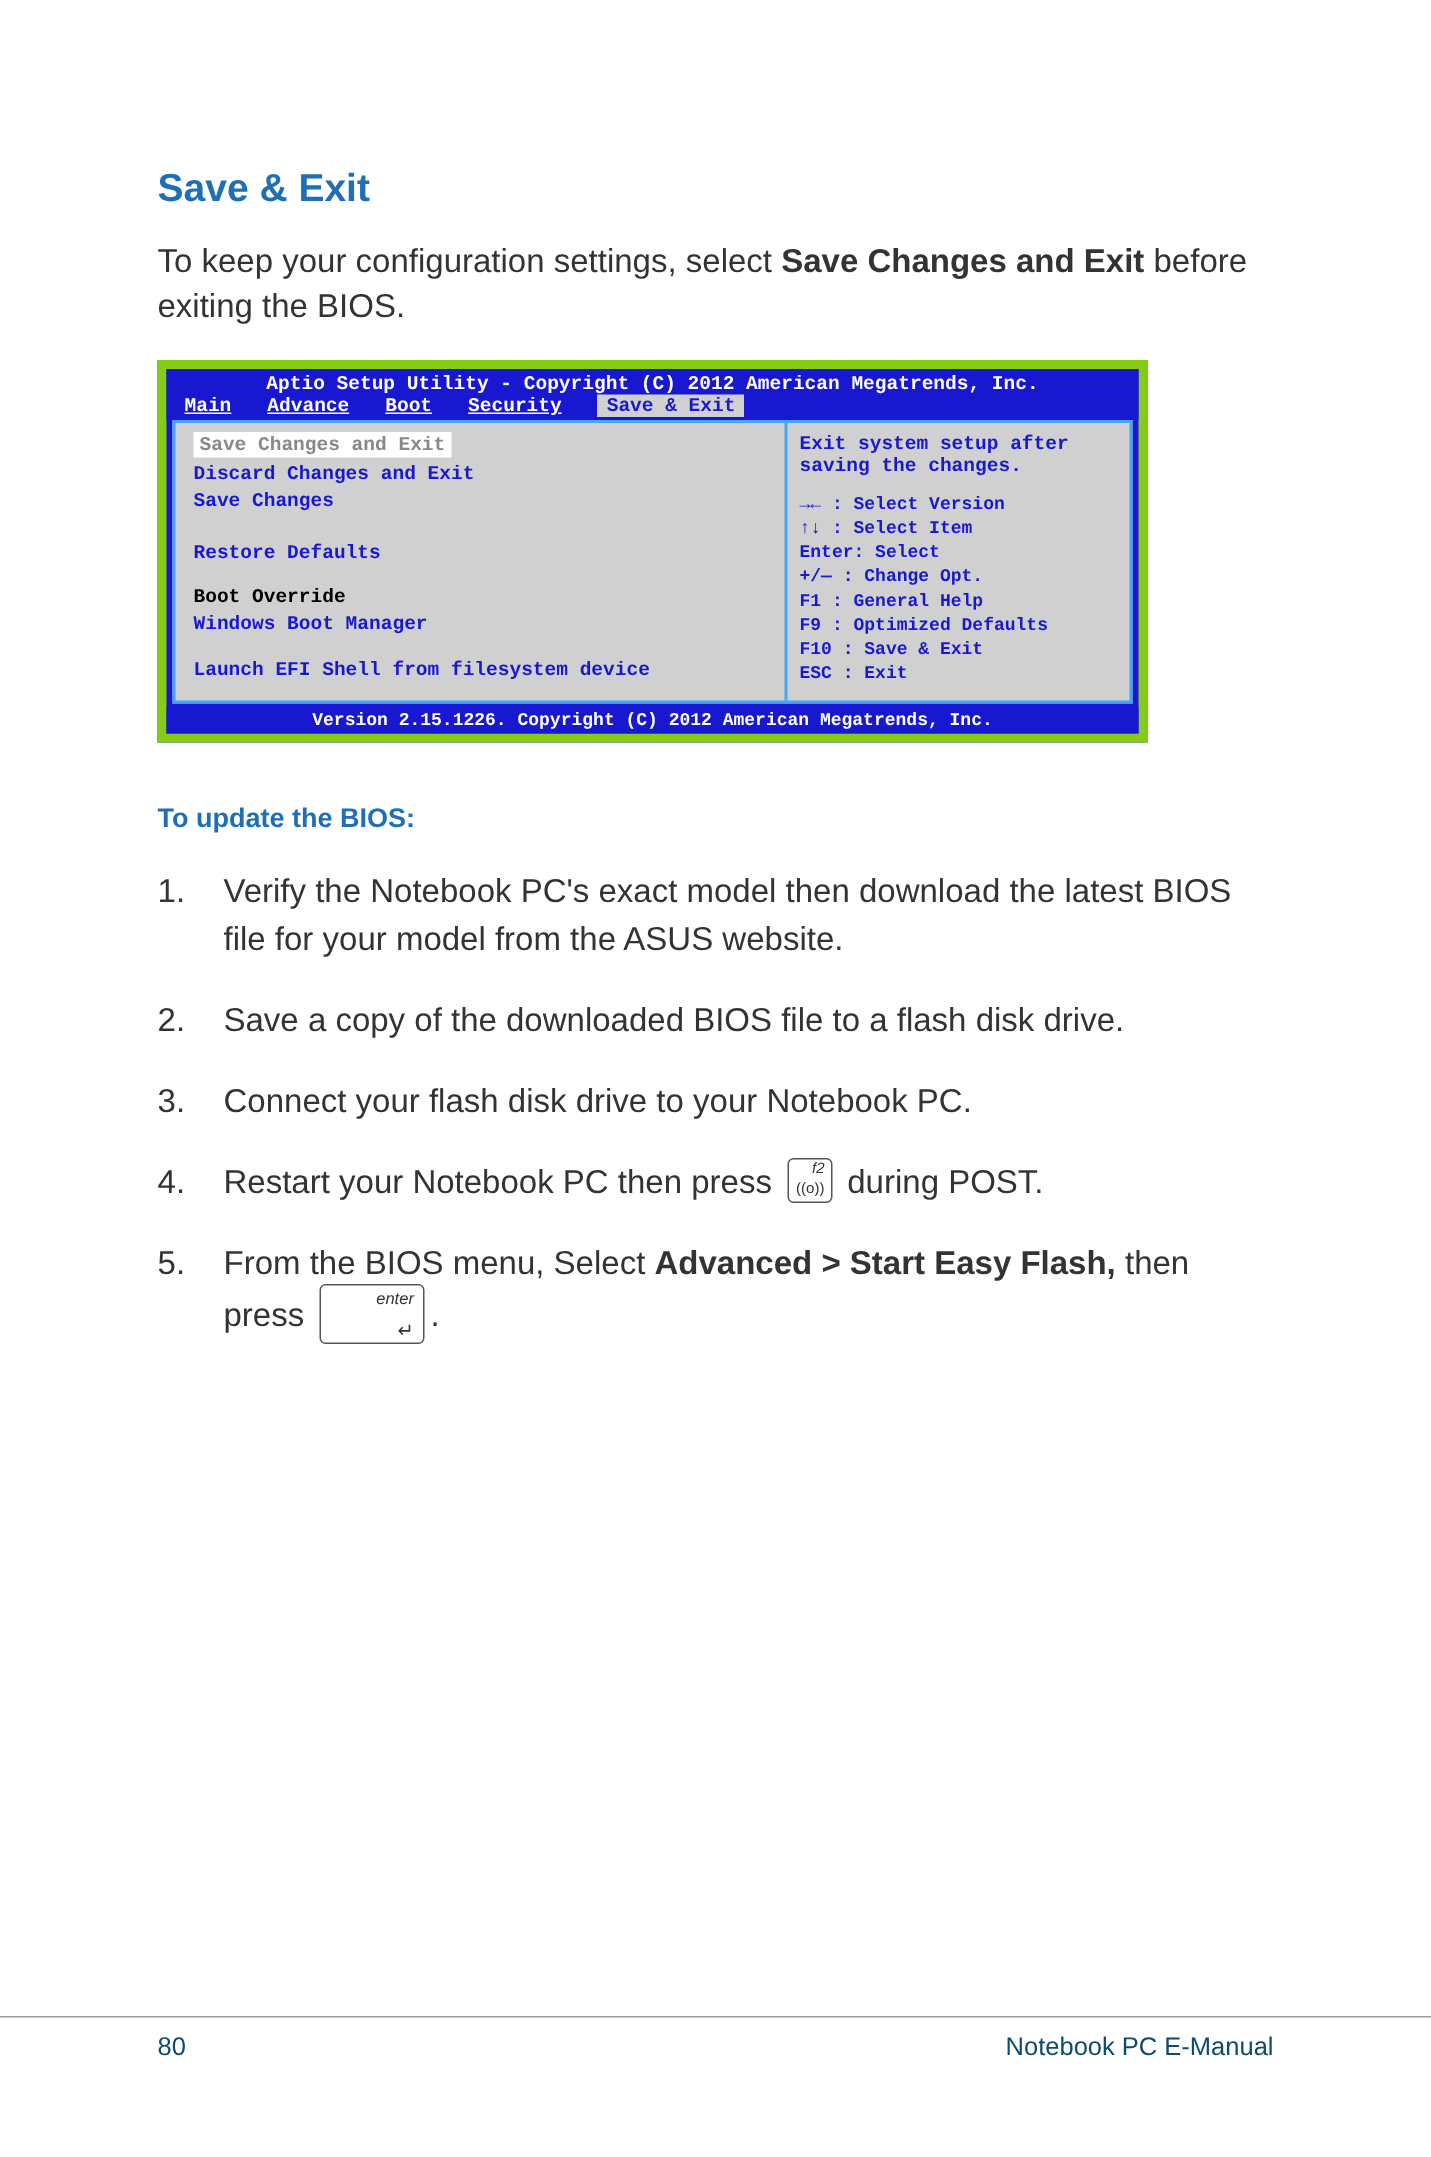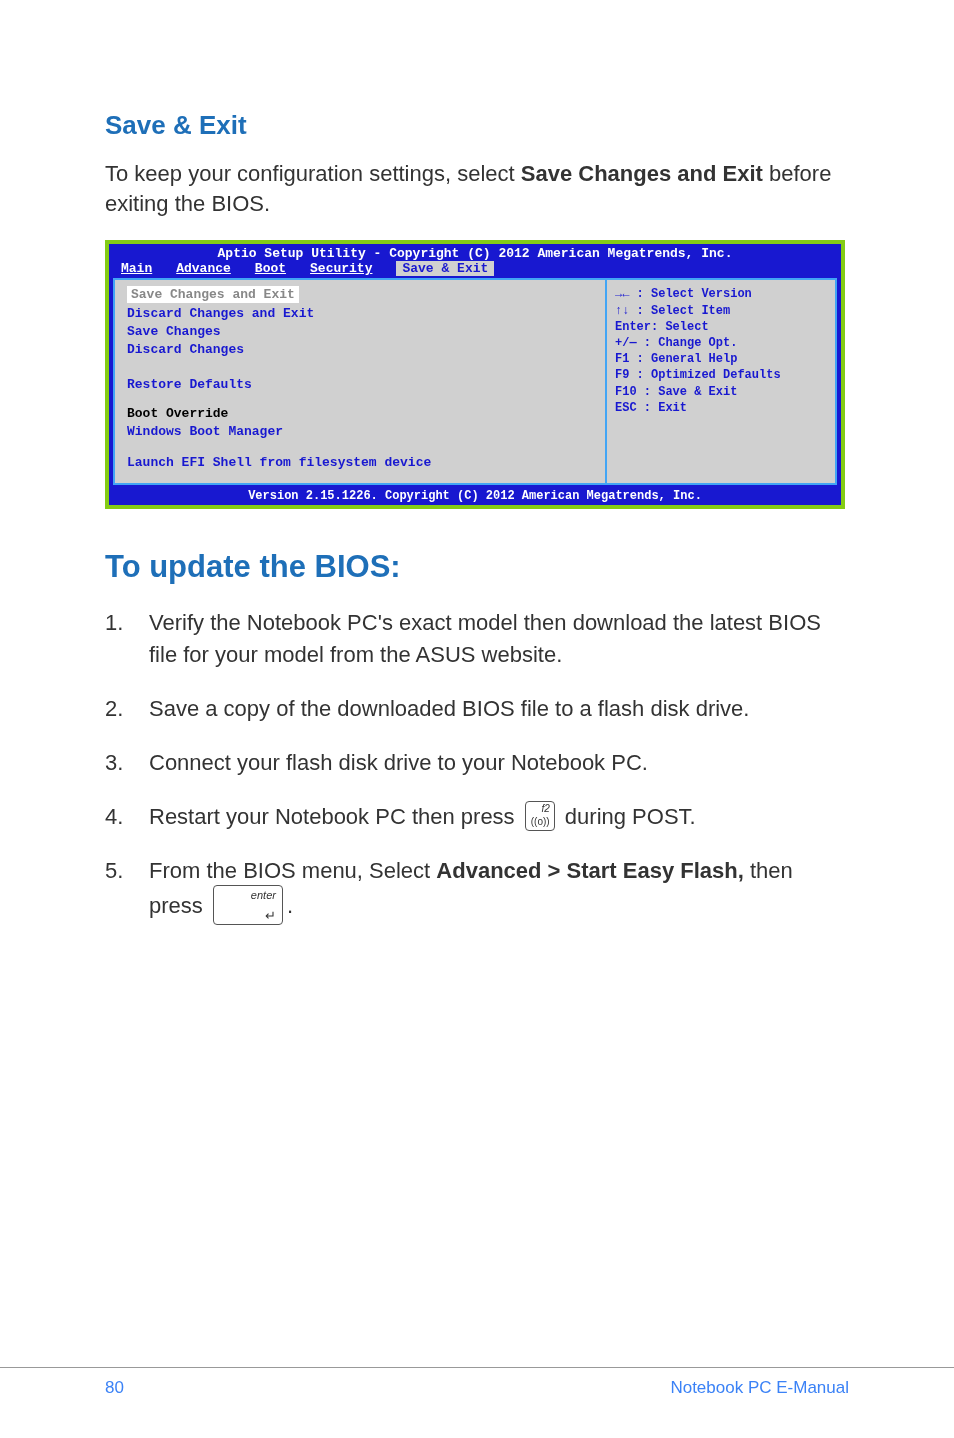--- a/index.html
+++ b/index.html
@@ -19,25 +19,25 @@
     margin-bottom: 18px;
   }
   .para {
     font-size: 22px;
     line-height: 1.35;
     margin-bottom: 22px;
     color: #333;
   }
   .bold { font-weight: 700; }
   .bios {
-    width: 740px;
+    width: 660px;
     margin: 10px 0 40px 0;
     font-family: "Courier New", monospace;
     font-size: 13px;
-    border: 4px solid #84cc16;
+    border: 6px solid #84cc16;
     background: #1818d0;
     color: #fff;
     font-weight: bold;
   }
   .bios-header {
     background: #1818d0;
     color: #fff;
     text-align: center;
     padding: 2px 0 0 0;
   }
@@ -83,21 +83,21 @@
   .bios-footer {
     background: #1818d0;
     color: #fff;
     text-align: center;
     padding: 2px 0;
     font-size: 12px;
   }
   .h2blue2 {
     color: #1E6FB8;
     font-weight: 700;
-    font-size: 31px;
+    font-size: 18px;
     margin-top: 36px;
     margin-bottom: 22px;
   }
   ol.steps {
     list-style: none;
     counter-reset: step;
     padding-left: 0;
   }
   ol.steps > li {
     counter-increment: step;
@@ -129,29 +129,29 @@
     position: relative;
     top: -2px;
   }
   .key.wide { min-width: 70px; height: 40px; }
   .key .sup { font-size: 10px; position: absolute; top: 2px; right: 4px; font-style: italic; }
   .key .mid { font-size: 10px; position: absolute; bottom: 3px; left: 5px; }
   .key .enter { font-size: 11px; position: absolute; top: 4px; right: 6px; font-style: italic; }
   .key .arrow { font-size: 13px; position: absolute; bottom: 2px; right: 6px; }
   .footer {
     position: absolute;
-    bottom: 40px;
+    bottom: 63px;
     left: 0;
     right: 0;
     border-top: 1px solid #999;
     padding: 10px 105px 0 105px;
     display: flex;
     justify-content: space-between;
     font-size: 17px;
-    color: #3b82f6;
+    color: #0c4a6e;
   }
 </style>
 </head>
 <body>
 
 <h2 class="h2blue">Save &amp; Exit</h2>
 
 <p class="para">
   <span>To keep your configuration settings, select </span><span class="bold">Save Changes and Exit</span><span> before exiting the BIOS.</span>
 </p>
@@ -163,29 +163,29 @@
     <span>Advance</span>
     <span>Boot</span>
     <span>Security</span>
     <span class="active">Save &amp; Exit</span>
   </div>
   <div class="bios-body">
     <div class="bios-left">
       <div><span class="bios-item-sel">Save Changes and Exit</span></div>
       <div class="bios-item">Discard Changes and Exit</div>
       <div class="bios-item">Save Changes</div>
-      <div class="bios-item">Discard Changes</div>
       <div style="height:14px"></div>
       <div class="bios-item">Restore Defaults</div>
       <div class="bios-section">Boot Override</div>
       <div class="bios-item">Windows Boot Manager</div>
       <div style="height:10px"></div>
       <div class="bios-item">Launch EFI Shell from filesystem device</div>
     </div>
     <div class="bios-right">
+      <div class="bios-help-top">Exit system setup after saving the changes.</div>
       <div class="bios-help">
         <div>→←   : Select Version</div>
         <div>↑↓   : Select Item</div>
         <div>Enter: Select</div>
         <div>+/—  : Change Opt.</div>
         <div>F1   : General Help</div>
         <div>F9   : Optimized Defaults</div>
         <div>F10  : Save &amp; Exit</div>
         <div>ESC  : Exit</div>
       </div>

